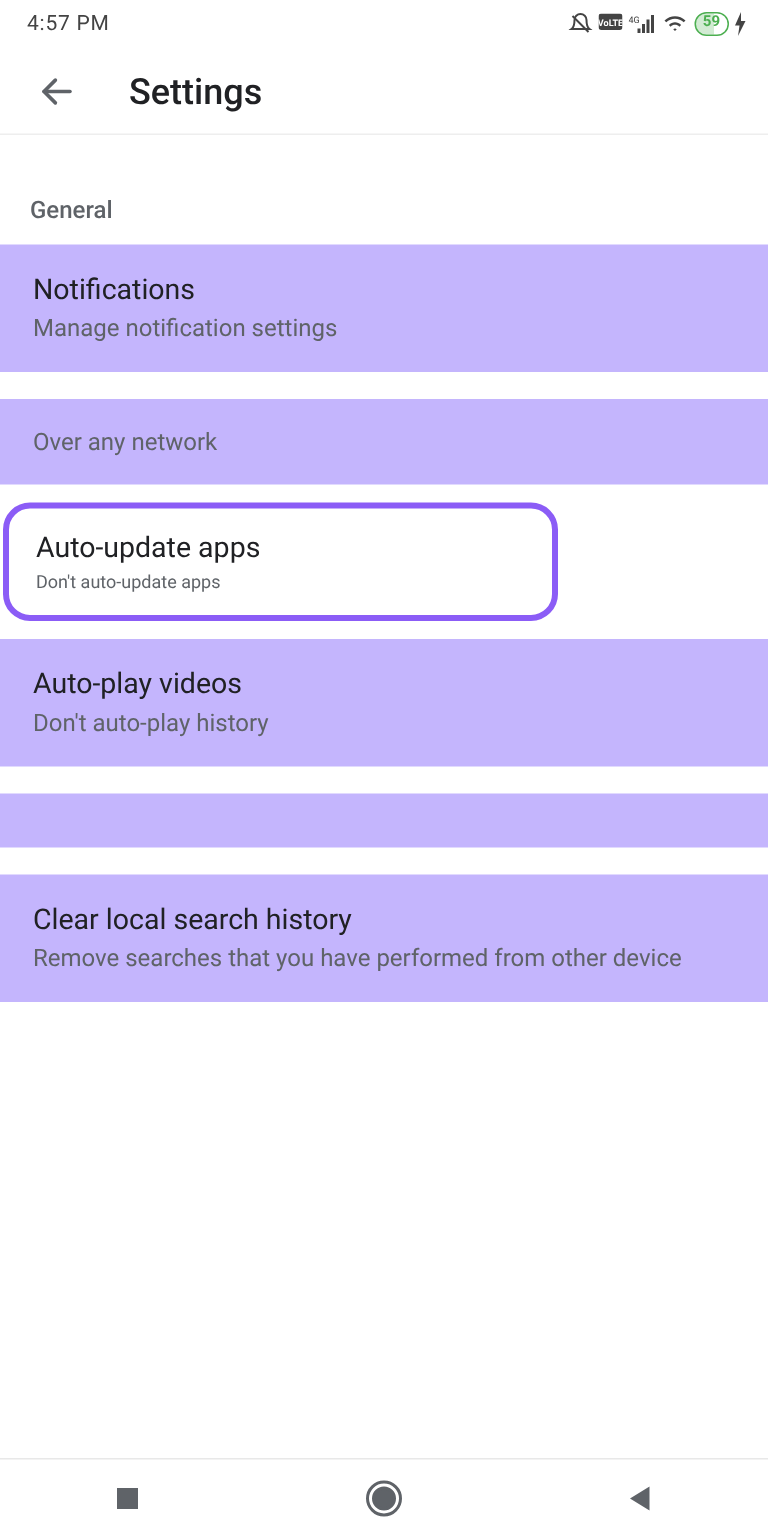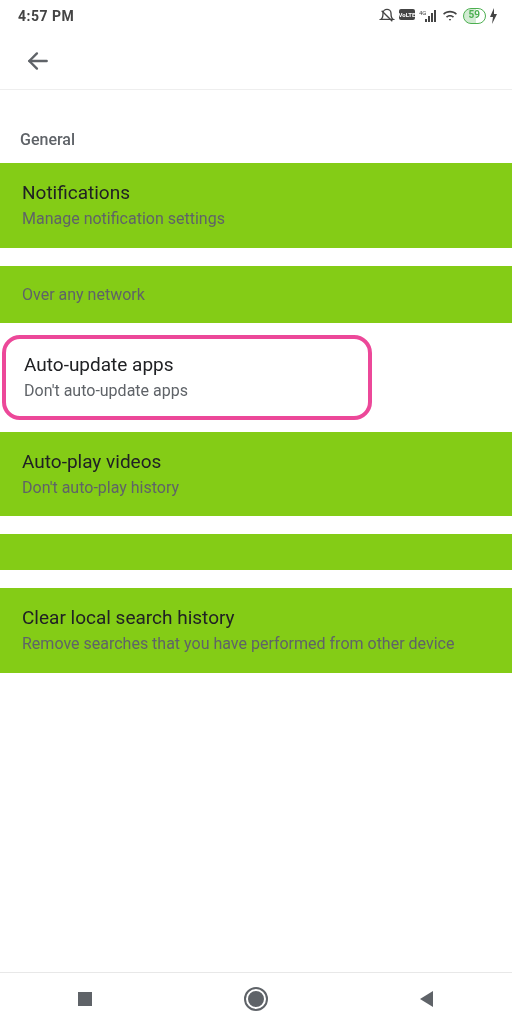--- a/index.html
+++ b/index.html
@@ -18,21 +18,21 @@
     .status-bar {
       height: 32px;
       display: flex;
       justify-content: space-between;
       align-items: center;
       padding: 0 14px 0 18px;
       font-size: 14px;
       color: #444;
     }
     .status-left {
-      font-weight: 700;
+      font-weight: 400;
       letter-spacing: 0.5px;
     }
     .status-right {
       display: flex;
       align-items: center;
       gap: 4px;
     }
     .status-right svg {
       display: block;
     }
@@ -61,44 +61,44 @@
       padding: 0;
     }
     .section-header {
       padding: 40px 22px 14px 20px;
       font-size: 16px;
       color: #5f6368;
       font-weight: 500;
     }
     .setting-item {
       padding: 18px 22px;
-      background: #84cc16;
+      background: #c4b5fd;
     }
     .setting-title {
       font-size: 19px;
       color: #202124;
       margin-bottom: 4px;
     }
     .setting-subtitle {
       font-size: 16px;
       color: #5f6368;
       line-height: 1.35;
     }
     .highlight-box {
-      border: 4px solid #ec4899;
+      border: 4px solid #8b5cf6;
       border-radius: 18px;
       margin: 12px 2px;
       padding: 14px 18px;
       width: 370px;
     }
     .highlight-box .setting-title {
       font-size: 19px;
     }
     .highlight-box .setting-subtitle {
-      font-size: 16px;
+      font-size: 12px;
     }
     .gap {
       height: 18px;
     }
     .nav-bar {
       position: absolute;
       bottom: 0;
       left: 0;
       right: 0;
       height: 52px;
@@ -185,20 +185,21 @@
   </div>
 </div>
 
 <div class="header">
   <div class="back-arrow">
     <svg width="26" height="26" viewBox="0 0 24 24" fill="none" stroke="#5f6368" stroke-width="2.2" stroke-linecap="round" stroke-linejoin="round">
       <line x1="20" y1="12" x2="4" y2="12"></line>
       <polyline points="11 5 4 12 11 19"></polyline>
     </svg>
   </div>
+  <div class="header-title">Settings</div>
 </div>
 
 <div class="content">
   <div class="section-header">General</div>
 
   <div class="setting-item">
     <div class="setting-title">Notifications</div>
     <div class="setting-subtitle">Manage notification settings</div>
   </div>
 

